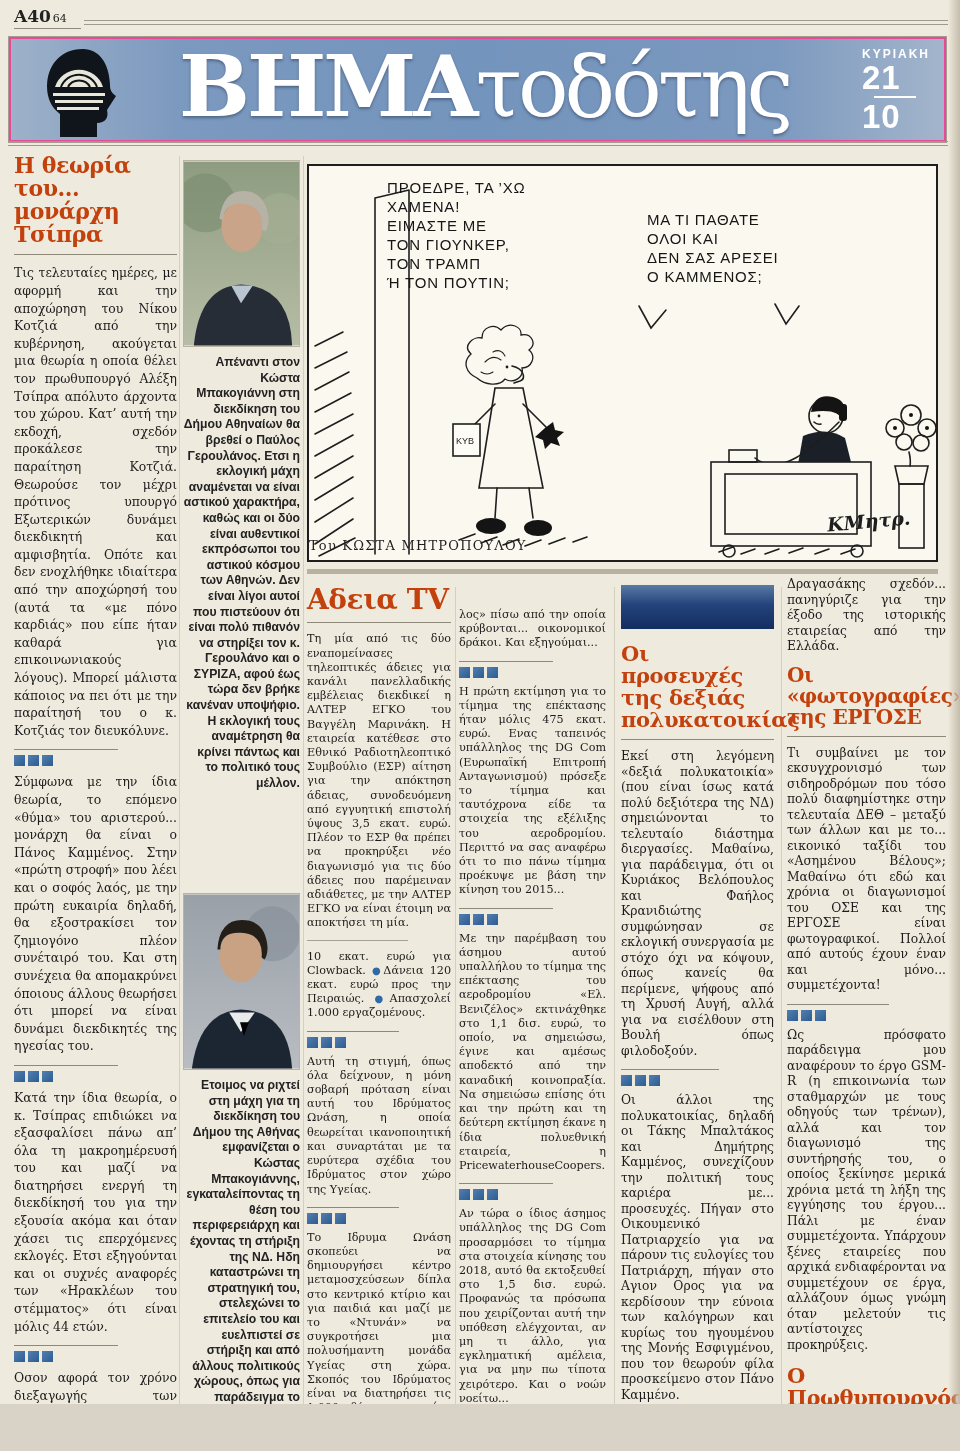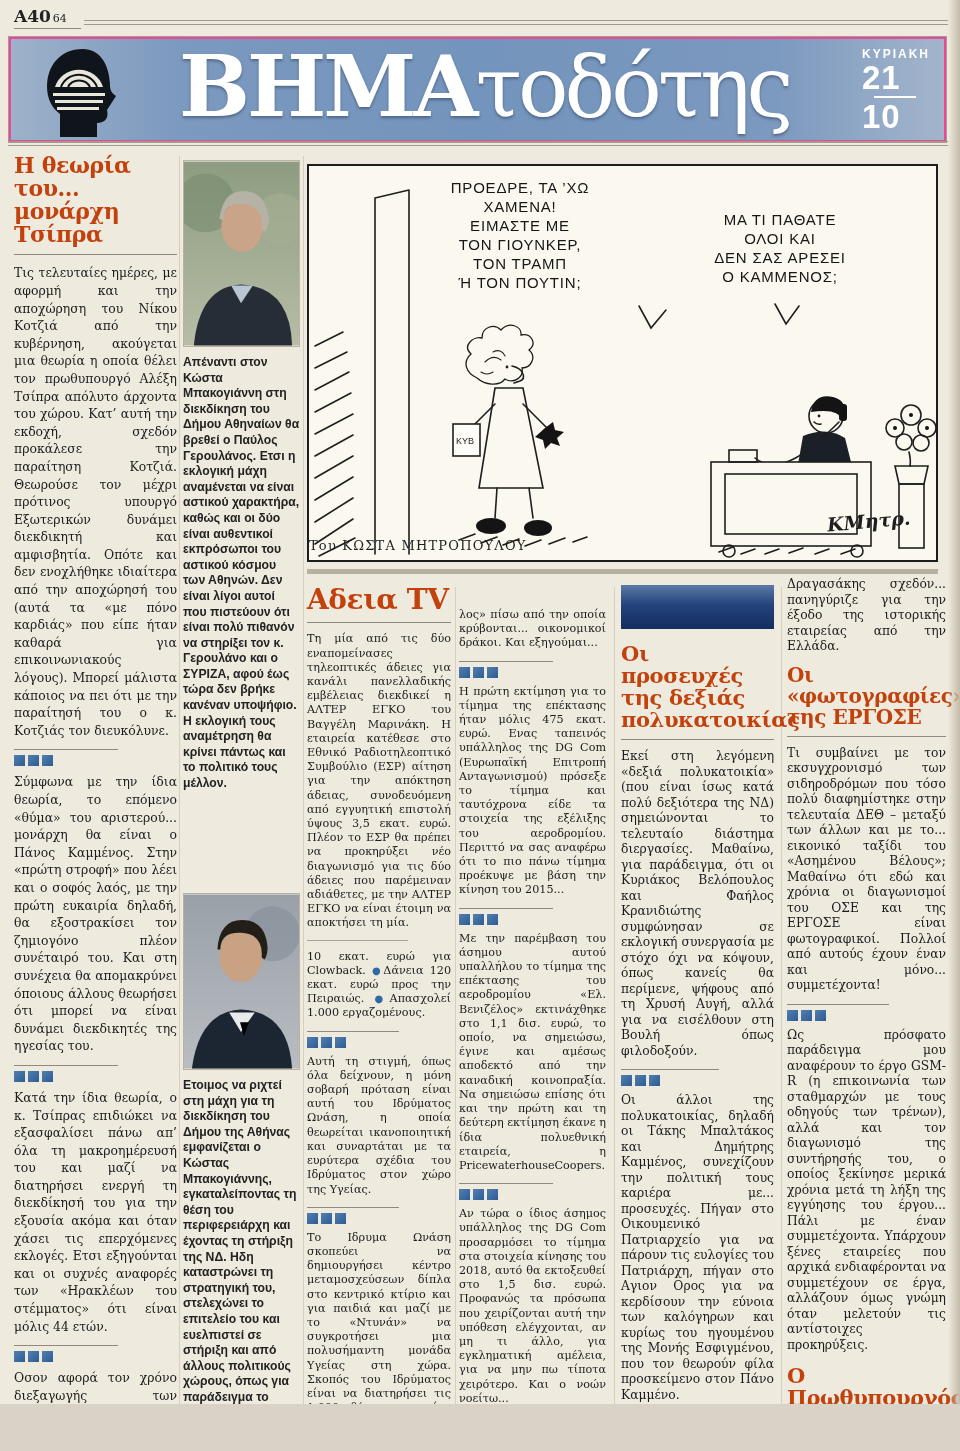--- a/index.html
+++ b/index.html
@@ -23,41 +23,41 @@
   .underrule{left:8px;top:141px;right:12px;height:3px;border-top:1px solid #a09a8c;border-bottom:1px solid #a09a8c;}
 
   
   .headline{font-family:"DejaVu Serif",serif;font-weight:bold;color:#c2410c;line-height:1.05;letter-spacing:-.4px;white-space:pre-line;margin:0;}
   .h-rule{border-top:1px solid #8f897c;margin:8px 0 9px 0;}
   .thin-rule{border-top:1px solid #a8a294;margin:9px 0;width:70%;}
   p{margin:0 0 2px 0;color:#1c1c1c;text-align:justify;}
   .t-m{font-size:12.4px;line-height:17.6px;}
   .t-s{font-size:11.2px;line-height:14.2px;}
   .t-c{font-size:12.3px;line-height:15.5px;}
-  .caption{font-family:"Liberation Sans",sans-serif;font-weight:bold;font-size:12.2px;line-height:15.6px;color:#222;text-align:left;}
+  .caption{font-family:"Liberation Sans",sans-serif;font-weight:bold;font-size:12.2px;line-height:15.6px;color:#222;text-align:right;}
   .divider{border-top:1px solid #8f897c;width:64%;padding-top:5px;margin:10px 0 7px 0;display:flex;gap:3px;}
   .divider i{display:block;width:11px;height:11px;background:linear-gradient(135deg,#547fae,#2b5c95);}
   .blt{color:#2f6aa5;font-size:10px;}
   .vline{width:1px;background:#d5cfc0;}
 
   
   #col1{left:14px;top:154px;width:163px;}
   #col2cap1{left:183px;top:355px;width:117px;}
   #col2cap2{left:183px;top:1078px;width:117px;}
   .photo{border:1px solid #b9b3a4;box-sizing:border-box;}
   #colA{left:307px;top:585px;width:144px;}
   #colB{left:459px;top:608px;width:147px;}
   #colC{left:621px;top:585px;width:153px;}
   #colD{left:787px;top:577px;width:159px;}
   .blue-bar{height:44px;background:linear-gradient(to bottom,#5a7aa6 0%,#24437c 45%,#132e60 100%);margin-bottom:14px;}
 
   
   #cartoon{left:307px;top:164px;width:631px;height:398px;background:#fbf8ef;border:2px solid #1d1d1d;box-sizing:border-box;}
   .cartoon-band{left:307px;top:569px;width:631px;height:5px;background:#b7b1a2;}
-  .bubble{position:absolute;font-family:"Liberation Sans",sans-serif;font-size:15px;line-height:19px;letter-spacing:.8px;color:#161616;white-space:pre-line;text-align:center;}
+  .bubble{position:absolute;font-family:"Liberation Sans",sans-serif;font-size:15px;line-height:19px;letter-spacing:.8px;color:#161616;white-space:pre-line;text-align:left;}
   .cartoon-credit{position:absolute;left:0;right:8px;bottom:7px;text-align:left;font:13px "DejaVu Serif",serif;letter-spacing:1.2px;color:#1e1e1e;margin-top:36px;}
   .cartoon-sign{position:absolute;right:26px;bottom:28px;font:italic bold 19px "DejaVu Serif",serif;transform:rotate(-5deg);color:#1e1e1e;}
 
   .edge-shade{left:948px;top:0;width:12px;height:1451px;background:linear-gradient(to right,rgba(0,0,0,0),#c4bcaa);}
 </style>
 </head>
 <body>
 
 <div id="page">
 

